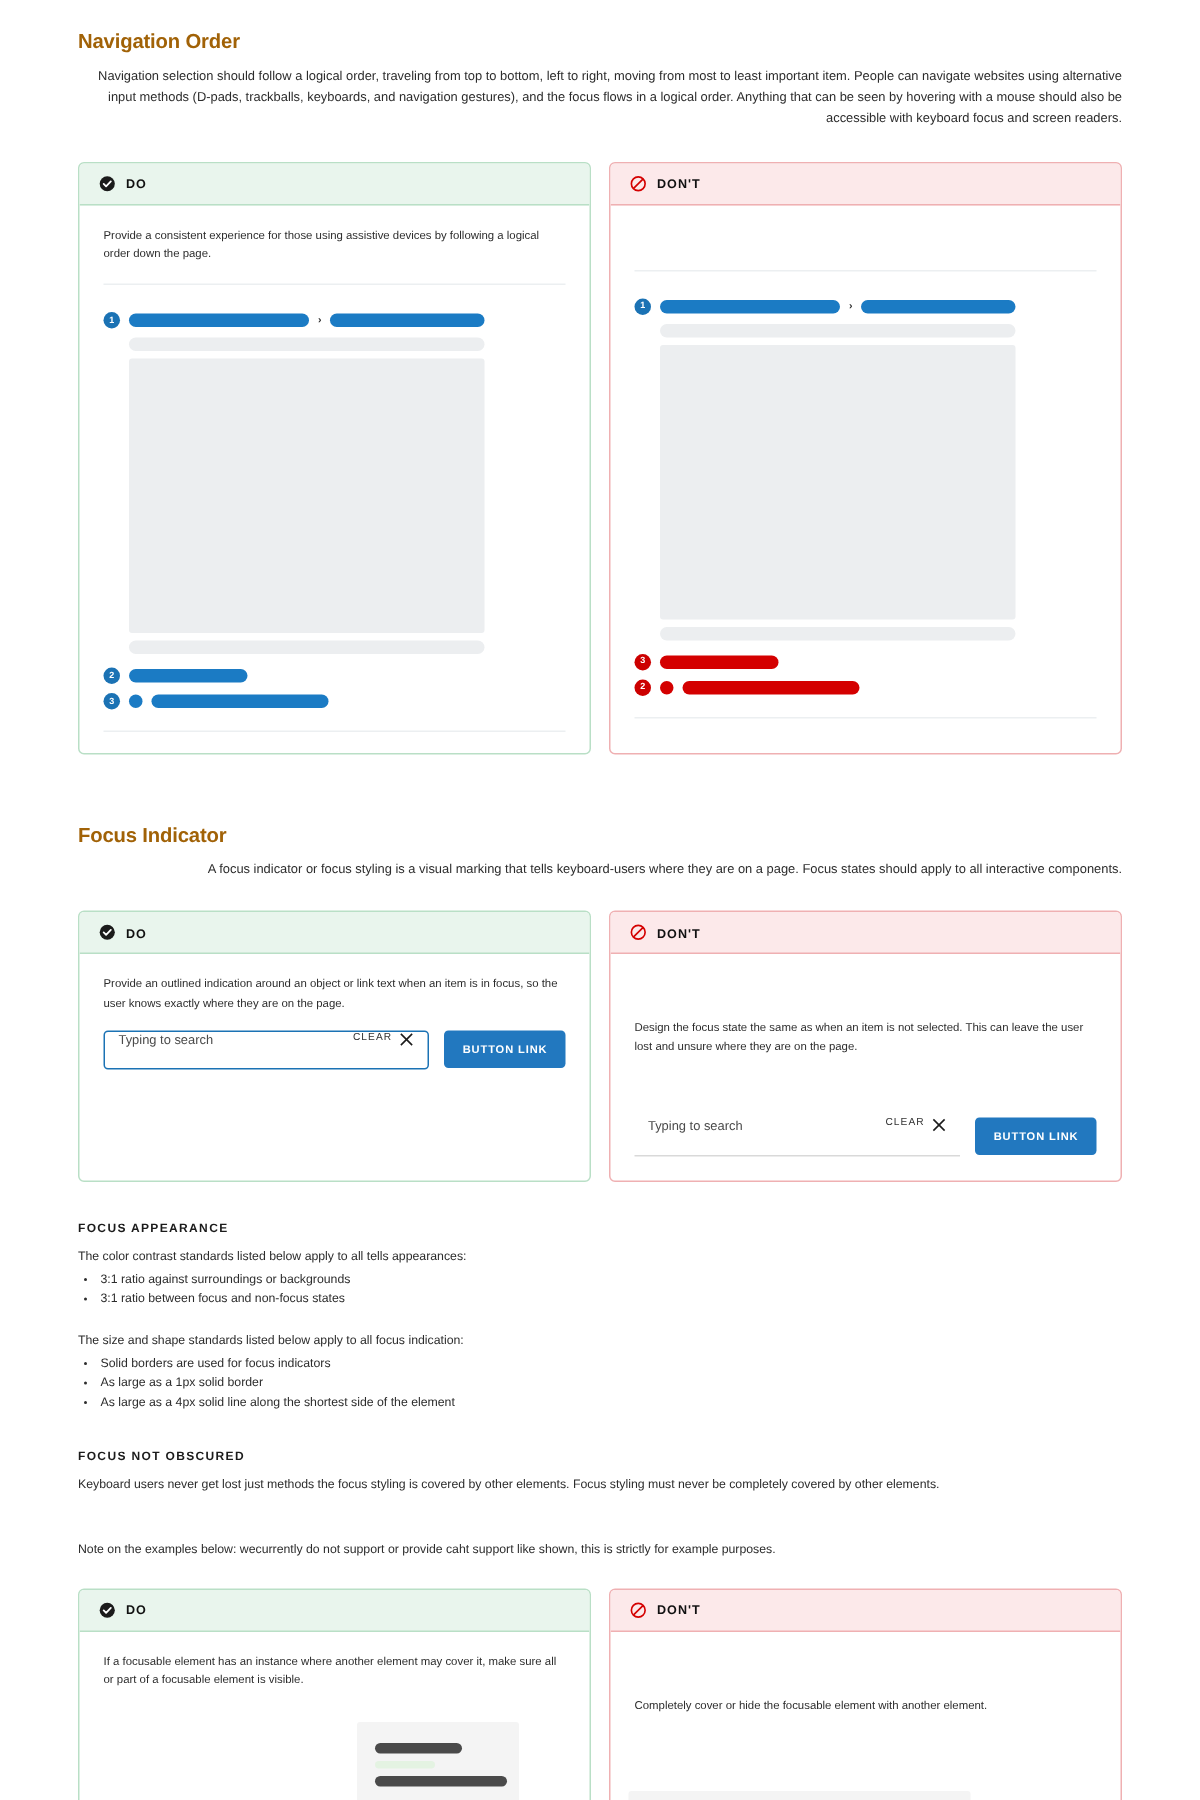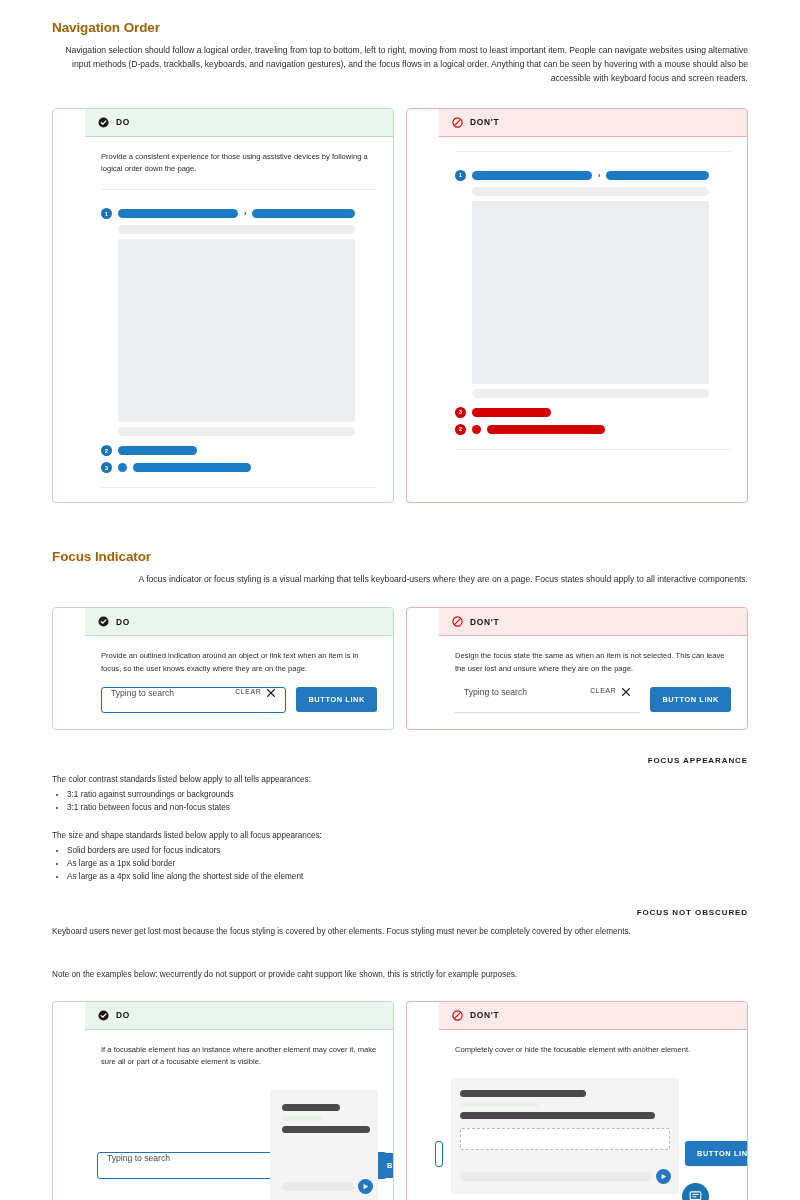--- a/index.html
+++ b/index.html
@@ -33,24 +33,23 @@
   
   .cards-row { display: flex; gap: 12px; }
   .card {
     width: 342px;
     border: 1px solid #d6d6d6;
     border-radius: 4px;
     background: #fff;
     overflow: hidden;
     display: flex;
     flex-direction: column;
-    padding-left: 32px;
   }
   .card.do   { border-color: #b9dfc6; }
-  .card.dont { border-color: #efb0b2; }
+  .card.dont { border-color: #efb0b2; gap: 29px; }
 
   .card-head {
     display: flex; align-items: center; gap: 7px;
     padding: 8px 13px;
     font-size: 8.4px;
     font-weight: bold;
     letter-spacing: 0.7px;
   }
   .card.do   .card-head { background: #e9f5ed; border-bottom: 1px solid #b9dfc6; color: #111; }
   .card.dont .card-head { background: #fce9ea; border-bottom: 1px solid #efb0b2; color: #111; }
@@ -112,21 +111,21 @@
     font-size: 7.4px; font-weight: bold; letter-spacing: 0.6px;
     border: none; border-radius: 3px;
     padding: 8px 12px;
     white-space: nowrap;
     cursor: pointer;
   }
 
   
   .sub-head {
     font-size: 8px; font-weight: bold; letter-spacing: 0.9px;
-    color: #1b1b1b; margin: 0 0 8px 0; text-align: right;
+    color: #1b1b1b; margin: 0 0 8px 0;
   }
   .p { font-size: 8.2px; line-height: 1.6; color: #2c2c2c; margin: 0; }
   ul.bul { margin: 2px 0 0 0; padding-left: 15px; }
   ul.bul li { font-size: 8.2px; line-height: 1.62; color: #2c2c2c; }
 
   
   .obscure-wrap { position: relative; padding: 10px 16px 16px 16px; height: 168px; }
 
   .ov-panel { position: absolute; background: #f4f4f4; border-radius: 2px; }
   .bar-dark  { height: 7px; border-radius: 4px; background: #4a4a4a; }
@@ -279,31 +278,31 @@
     </div>
   </div>
 
   <div style="margin-top:26px">
     <h3 class="sub-head">FOCUS APPEARANCE</h3>
     <p class="p">The color contrast standards listed below apply to all tells appearances:</p>
     <ul class="bul">
       <li>3:1 ratio against surroundings or backgrounds</li>
       <li>3:1 ratio between focus and non-focus states</li>
     </ul>
-    <p class="p" style="margin-top:14px">The size and shape standards listed below apply to all focus appearances:</p>
+    <p class="p" style="margin-top:14px">The size and shape standards listed below apply to all focus indication:</p>
     <ul class="bul">
       <li>Solid borders are used for focus indicators</li>
       <li>As large as a 1px solid border</li>
       <li>As large as a 4px solid line along the shortest side of the element</li>
     </ul>
   </div>
 
   <div style="margin-top:24px">
     <h3 class="sub-head">FOCUS NOT OBSCURED</h3>
-    <p class="p">Keyboard users never get lost most because the focus styling is covered by other elements. Focus styling must never be completely covered by other elements.</p>
+    <p class="p">Keyboard users never get lost just methods the focus styling is covered by other elements. Focus styling must never be completely covered by other elements.</p>
     <p class="p" style="margin-top:30px">Note on the examples below: wecurrently  do not support or provide caht support like shown, this is strictly for example purposes.</p>
   </div>
 
   <div class="cards-row" style="margin-top:20px">
 
     <div class="card do">
       <div class="card-head">
         <svg class="ico" viewBox="0 0 24 24">
           <circle cx="12" cy="12" r="11" fill="#1b1b1b"></circle>
           <path d="M6.8 12.3 L10.3 15.8 L17.2 8.6" stroke="#fff" stroke-width="2.6" fill="none" stroke-linecap="round" stroke-linejoin="round"></path>

